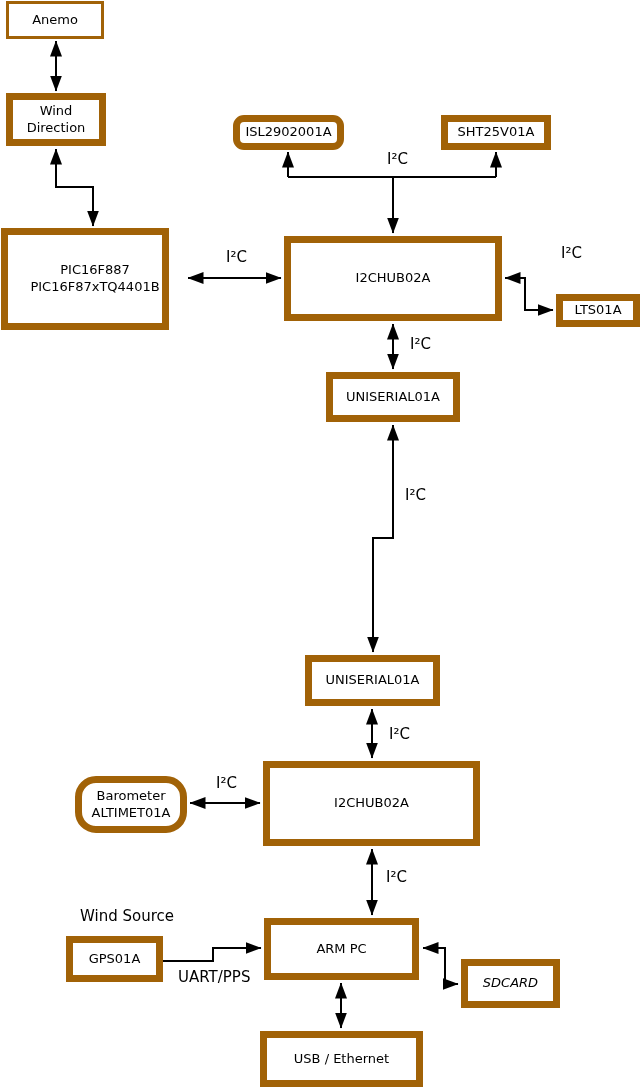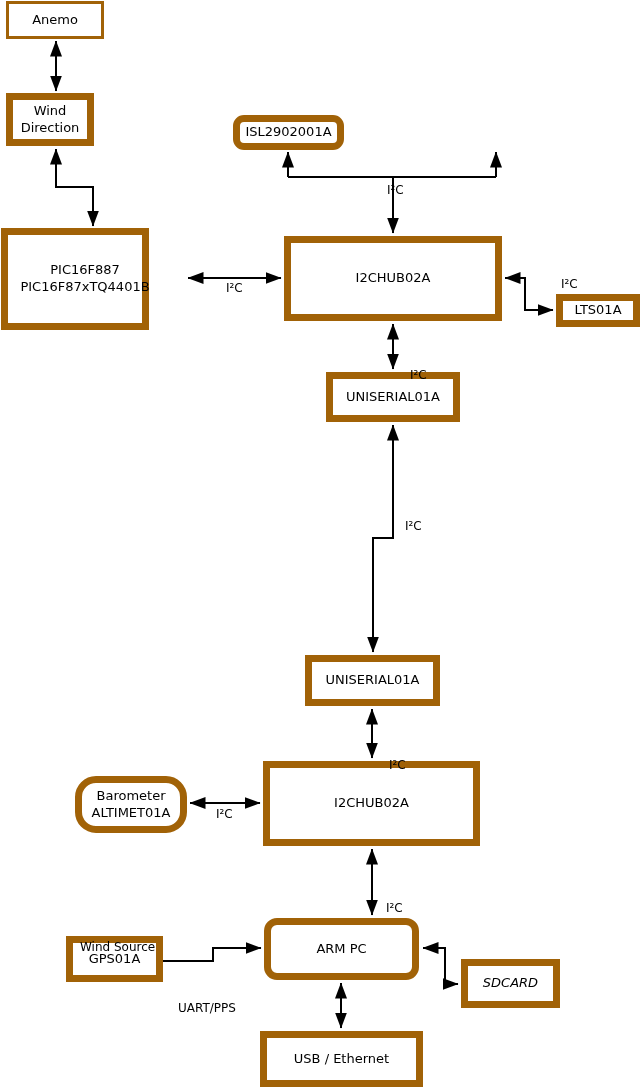--- a/index.html
+++ b/index.html
@@ -17,42 +17,41 @@
     border:7px solid #a16207;
     background:#ffffff;
     display:flex;align-items:center;justify-content:center;
     text-align:center;
     font-size:13px;line-height:1.3;
     white-space:pre-line;
     z-index:2;
   }
   .edge-label{
     position:absolute;
-    font-size:12px;line-height:1;
+    font-size:15px;line-height:1;
     white-space:nowrap;
     z-index:3;
-    margin-top:32px;
   }
   #wires{position:absolute;left:0;top:0;z-index:1;}
   #wires path{stroke:#000000;stroke-width:2;fill:none;}
 
   
   .n-anemo      {left:6px;  top:1px;   width:98px;  height:38px; border-width:3px;}
-  .n-wind       {left:6px;  top:93px;  width:88px; height:53px;}
-  .n-pic        {left:1px;  top:228px; width:148px; height:102px;padding-left:20px;}
+  .n-wind       {left:6px;  top:93px;  width:100px; height:53px;}
+  .n-pic        {left:1px;  top:228px; width:168px; height:102px;padding-left:20px;}
   .n-isl        {left:233px;top:115px; width:111px; height:35px;border-radius:11px;}
   .n-sht        {left:441px;top:115px; width:110px; height:35px;}
   .n-hub1       {left:284px;top:236px; width:218px; height:85px;}
   .n-lts        {left:556px;top:294px; width:84px;  height:33px;justify-content:center;}
   .n-uniserial1 {left:326px;top:372px; width:134px; height:50px;}
   .n-uniserial2 {left:305px;top:655px; width:135px; height:51px;}
   .n-hub2       {left:263px;top:761px; width:217px; height:85px;}
   .n-baro       {left:75px; top:776px; width:112px; height:57px;border-radius:21px;}
   .n-gps        {left:66px; top:936px; width:97px;  height:46px;}
-  .n-arm        {left:264px;top:918px; width:155px; height:62px;border-radius:13px;}
+  .n-arm        {left:264px;top:918px; width:155px; height:62px;}
   .n-sdcard     {left:461px;top:959px; width:99px;  height:49px;font-style:italic;}
   .n-usb        {left:260px;top:1031px;width:163px; height:56px;justify-content:center;}
 
   
   .l-pic-hub    {left:226px;top:250px;}
   .l-hub-sens   {left:387px;top:152px;}
   .l-hub-lts    {left:561px;top:246px;}
   .l-hub-uni    {left:410px;top:337px;}
   .l-uni-uni    {left:405px;top:488px;}
   .l-uni-hub2   {left:389px;top:727px;}
@@ -89,20 +88,21 @@
     <path d="M423,948 H445 V984 H458" marker-start="url(#ah)" marker-end="url(#ah)"></path>
     <path d="M341,983 V1028" marker-start="url(#ah)" marker-end="url(#ah)"></path>
   </svg>
 
   <div class="node n-anemo"><span>Anemo</span></div>
   <div class="node n-wind"><span>Wind
 Direction</span></div>
   <div class="node n-pic"><span>PIC16F887
 PIC16F87xTQ4401B</span></div>
   <div class="node n-isl"><span>ISL2902001A</span></div>
+  <div class="node n-sht"><span>SHT25V01A</span></div>
   <div class="node n-hub1"><span>I2CHUB02A</span></div>
   <div class="node n-lts"><span>LTS01A</span></div>
   <div class="node n-uniserial1"><span>UNISERIAL01A</span></div>
   <div class="node n-uniserial2"><span>UNISERIAL01A</span></div>
   <div class="node n-hub2"><span>I2CHUB02A</span></div>
   <div class="node n-baro"><span>Barometer
 ALTIMET01A</span></div>
   <div class="node n-gps"><span>GPS01A</span></div>
   <div class="node n-arm"><span>ARM PC</span></div>
   <div class="node n-sdcard"><span>SDCARD</span></div>

